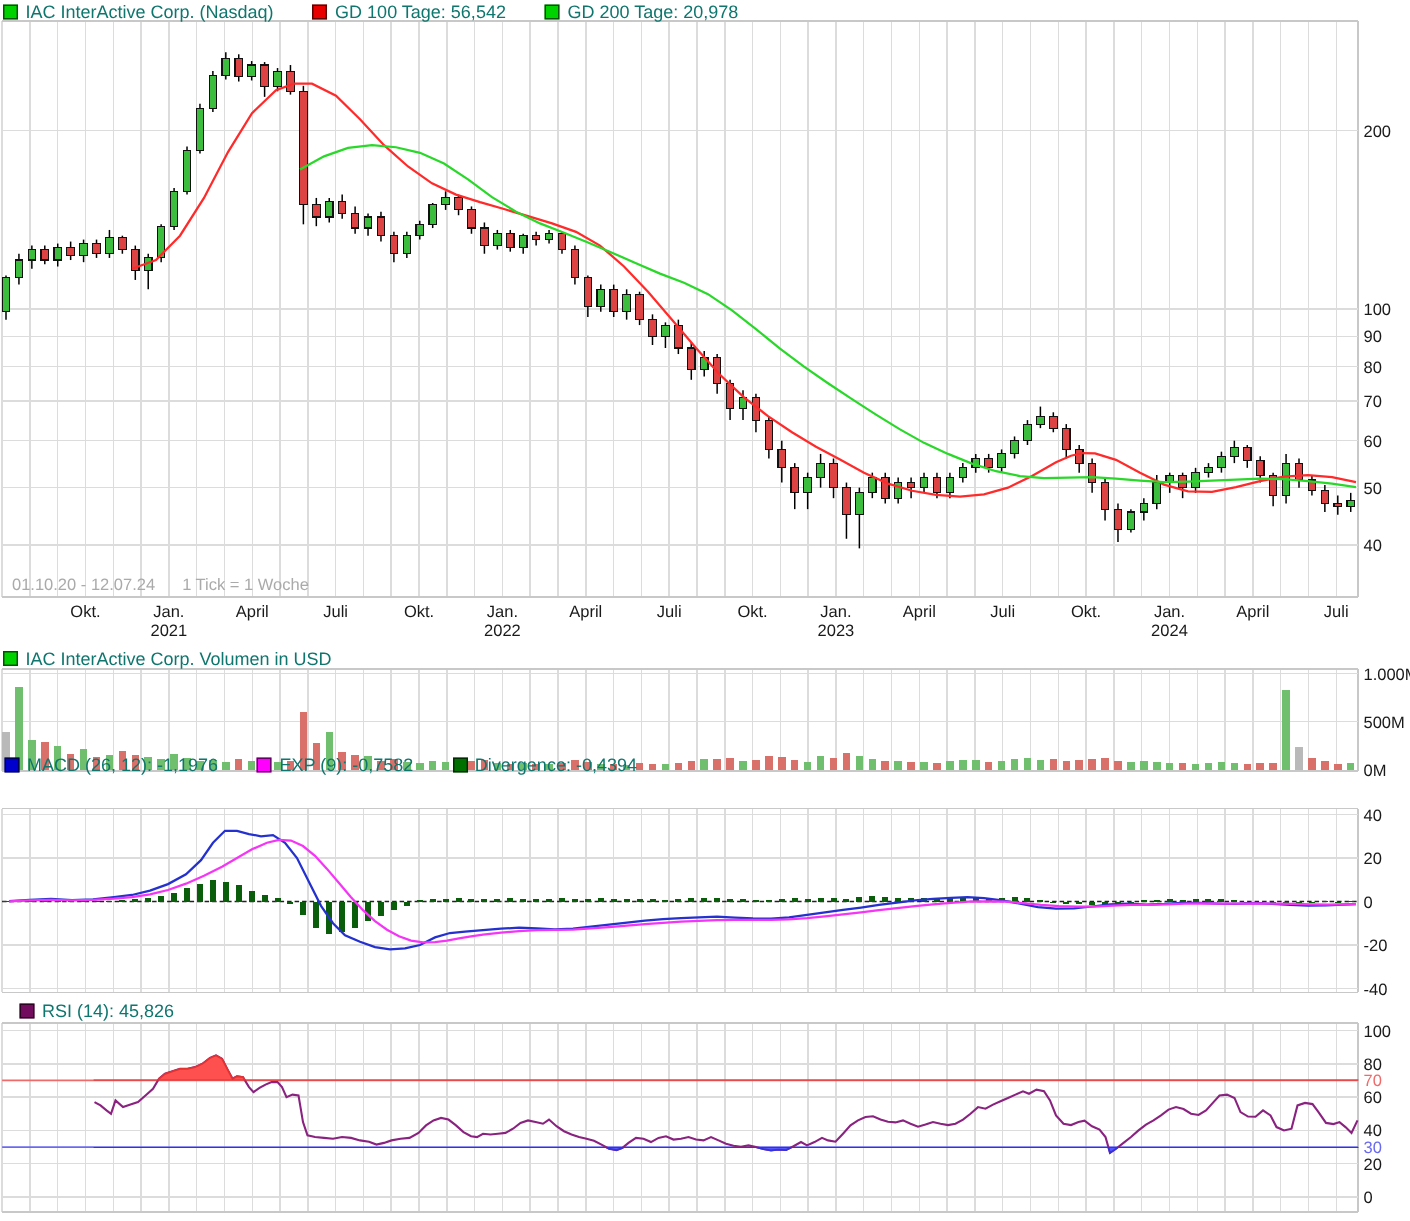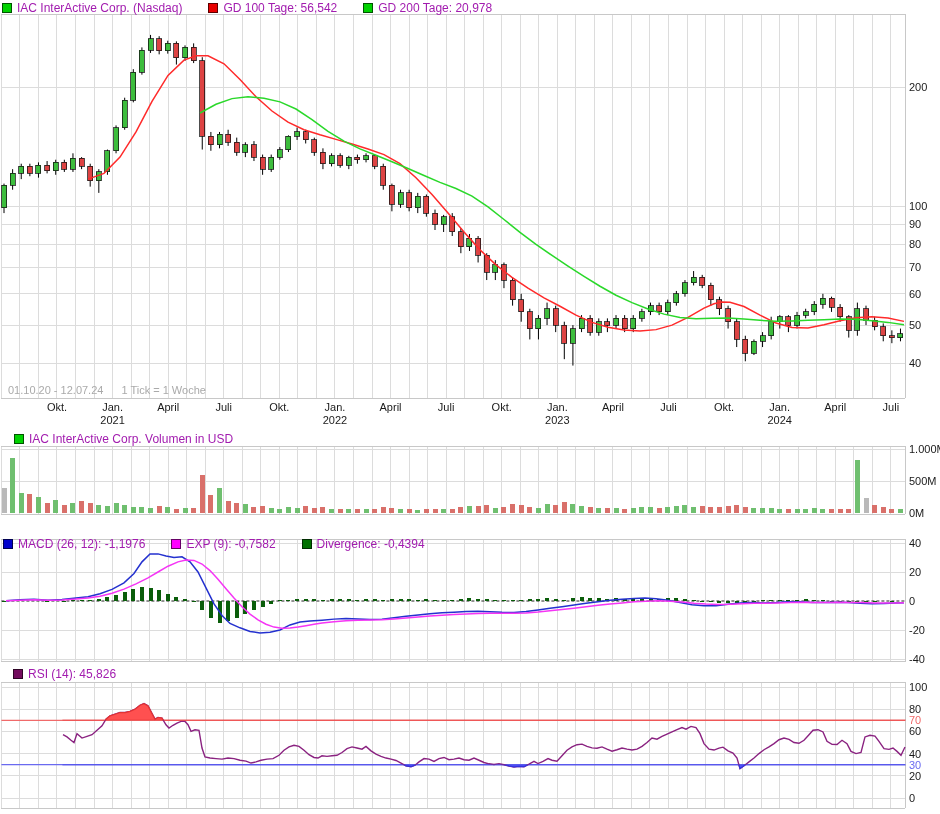--- a/index.html
+++ b/index.html
@@ -1,20 +1,20 @@
 <!DOCTYPE html>
 <html><head>
 <meta charset="utf-8">
 <title>IAC InterActive Corp. Chart</title>
 <style>
   html,body{margin:0;padding:0;background:#fff;}
   .screen{position:relative;width:940px;height:814px;background:#ffffff;
           font-family:"Liberation Sans",sans-serif;overflow:hidden;}
   .legend{position:absolute;display:flex;align-items:flex-end;gap:26px;
-          font-size:12px;color:#a21caf;height:14px;white-space:nowrap;}
+          font-size:12px;color:#0f766e;height:14px;white-space:nowrap;}
   .legend-item{display:flex;align-items:center;gap:5px;}
   .swatch{width:10px;height:10px;border:1px solid rgba(0,0,0,.6);box-sizing:border-box;flex:0 0 auto;}
   .footnote{position:absolute;left:8px;top:384px;font-size:11px;color:#aaaaaa;display:flex;gap:18px;}
   svg{position:absolute;left:0;top:0;}
   text{font-family:"Liberation Sans",sans-serif;}
 </style>
 </head>
 <body>
 
 <div class="screen">
@@ -759,28 +759,28 @@
       <span class="swatch" style="background: rgb(0, 210, 0);"></span>
       <span>GD 200 Tage: 20,978</span>
     </div>
   </div>
 
   <div class="footnote">
     <span>01.10.20 - 12.07.24</span>
     <span>1 Tick = 1 Woche</span>
   </div>
 
-  <div class="legend" style="left:14px;top:432px;">
+  <div class="legend" style="left:2px;top:432px;">
     <div class="legend-item">
       <span class="swatch" style="background: rgb(0, 210, 0);"></span>
       <span>IAC InterActive Corp. Volumen in USD</span>
     </div>
   </div>
 
-  <div class="legend" style="left:3px;top:537px;">
+  <div class="legend" style="left:3px;top:503px;">
     <div class="legend-item">
       <span class="swatch" style="background: rgb(0, 0, 204);"></span>
       <span>MACD (26, 12): -1,1976</span>
     </div>
     <div class="legend-item">
       <span class="swatch" style="background: rgb(255, 0, 255);"></span>
       <span>EXP (9): -0,7582</span>
     </div>
     <div class="legend-item">
       <span class="swatch" style="background: rgb(0, 112, 0);"></span>

